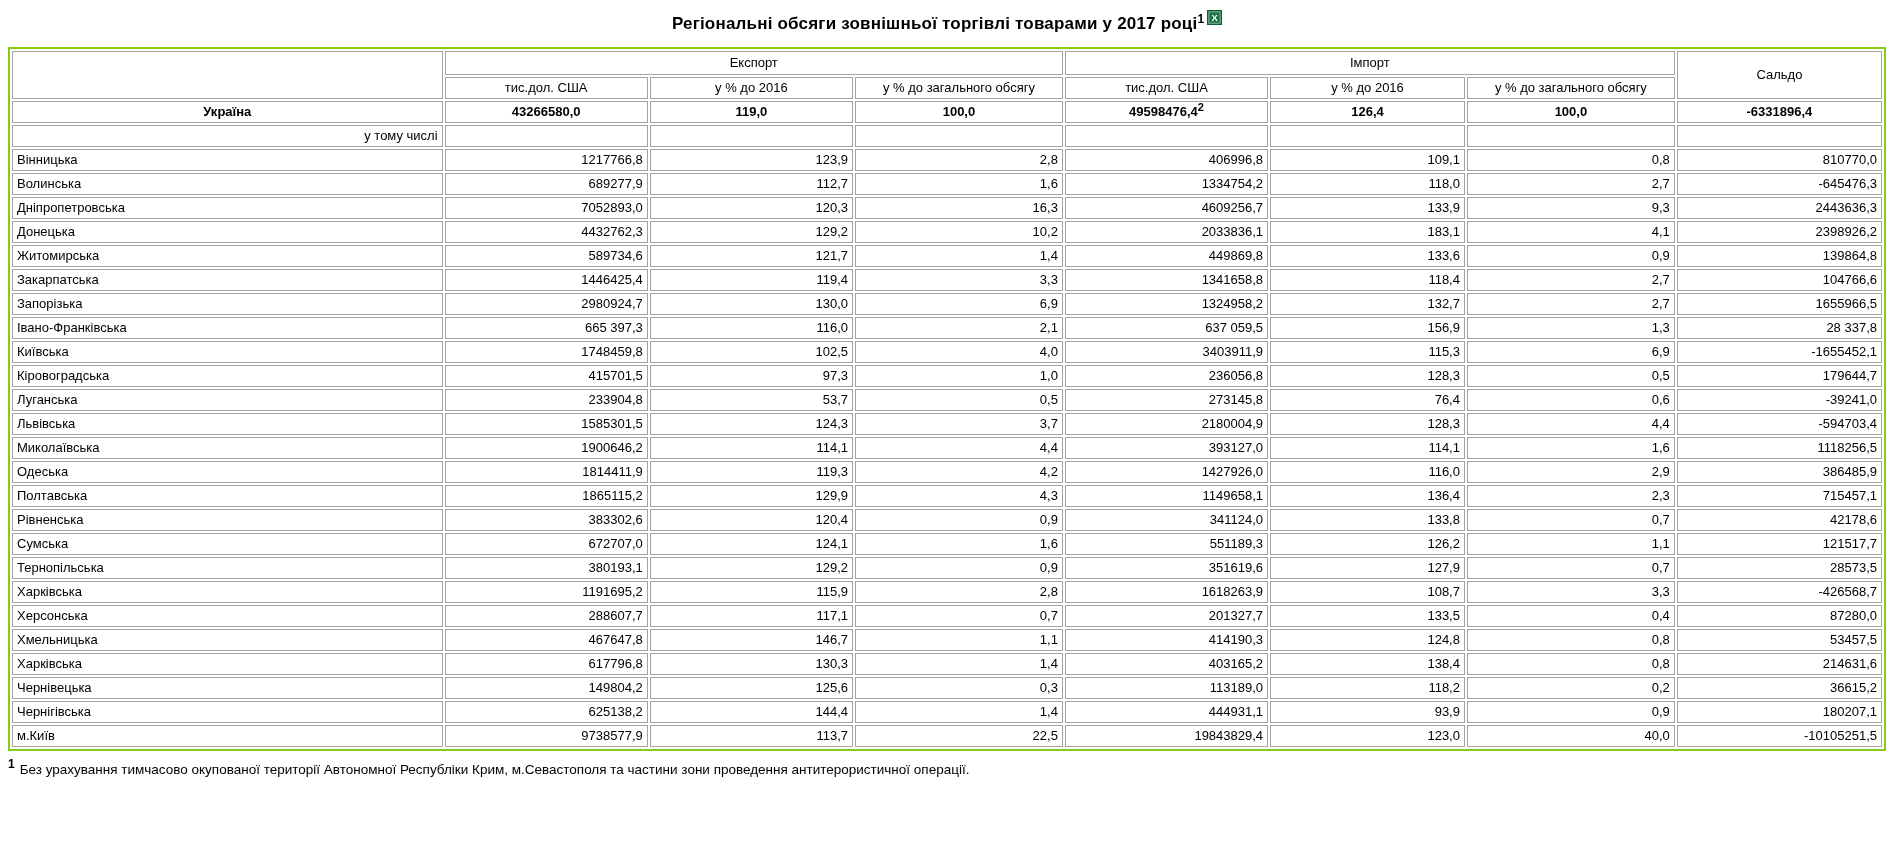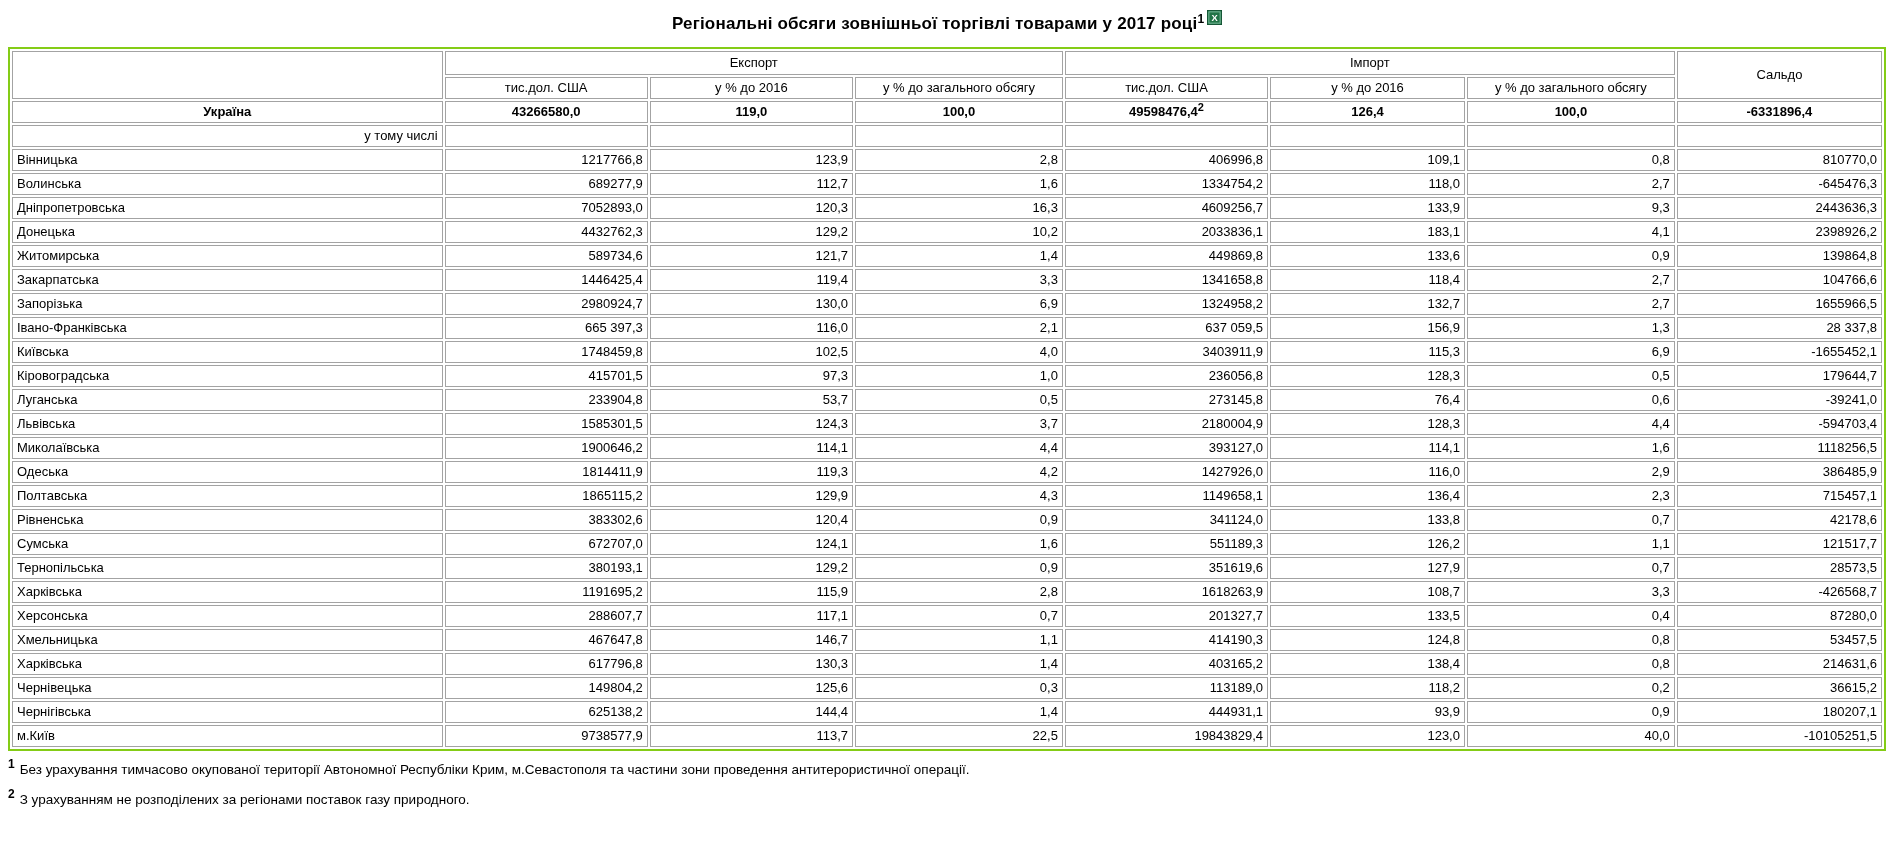--- a/index.html
+++ b/index.html
@@ -391,18 +391,15 @@
           <td class="num">40,0</td>
           <td class="num">-10105251,5</td>
         </tr>
       </tbody>
   </table>
 
   <div class="footnotes">
     <div class="footnote">
       <span class="fn-ref">1</span><span>Без урахування тимчасово окупованої території Автономної Республіки Крим, м.Севастополя та частини зони проведення антитерористичної операції.</span>
     </div>
-    <div class="footnote">
-      <span class="fn-ref">2</span><span>З урахуванням не розподілених за регіонами поставок газу природного.</span>
-    </div>
   </div>
 
 </div>
 
 </body></html>

